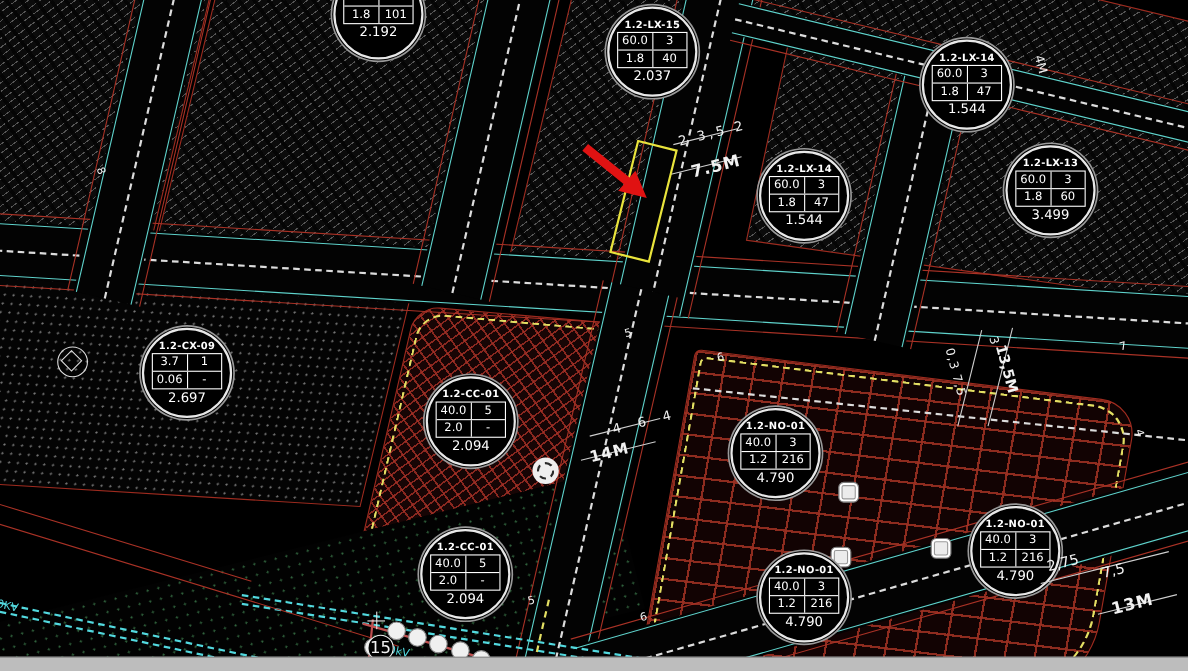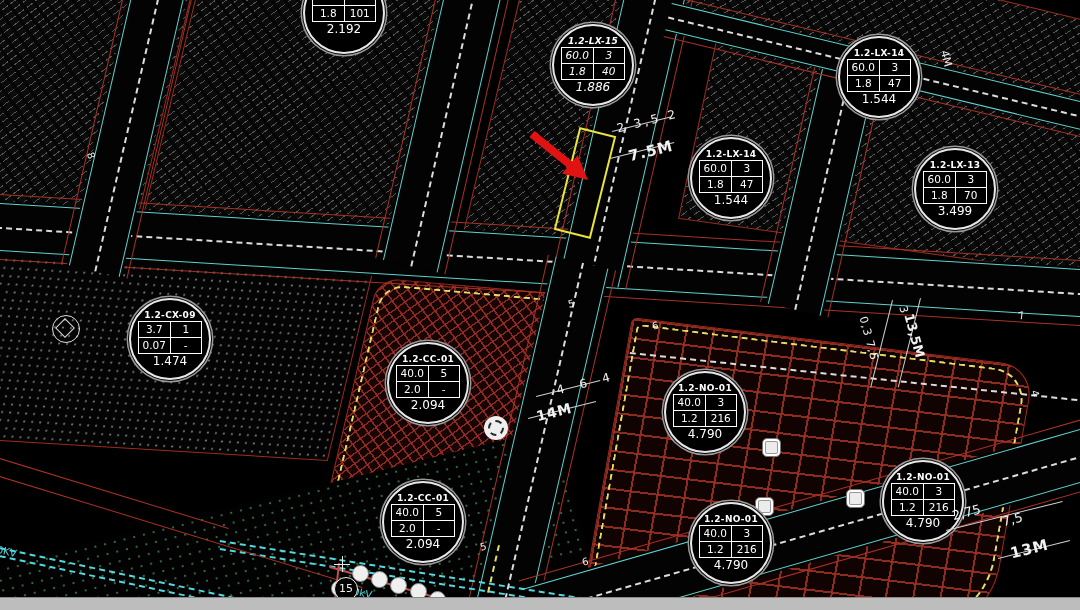--- a/index.html
+++ b/index.html
@@ -61,21 +61,21 @@
 
   
   .dim{position:absolute;color:#f2f2f2;z-index:35;white-space:nowrap;transform-origin:center;}
   .dimline{position:absolute;z-index:34;border-top:1px solid #cfcfcf;transform-origin:left top;}
   .dimline.vert{border-top:none;border-left:1px solid #cfcfcf;}
   .bush{position:absolute;width:15px;height:15px;border-radius:50%;background:#f0f0f0;
         border:1px solid #8a8a8a;z-index:22;}
   .manhole{position:absolute;width:17px;height:17px;border-radius:5px;background:#ececec;
            border:1px solid #777;box-shadow:inset 0 0 0 2px #fff, inset 0 0 0 3px #999;z-index:22;}
   .node-circle{position:absolute;width:22px;height:22px;border-radius:50%;border:1.5px solid #f0f0f0;
-               color:#f0f0f0;font-size:11px;line-height:22px;text-align:center;z-index:36;background:#000;}
+               color:#f0f0f0;font-size:15px;line-height:22px;text-align:center;z-index:36;background:#000;}
   .crosshair{position:absolute;width:16px;height:16px;z-index:22;}
   .crosshair::before{content:"";position:absolute;left:50%;top:0;bottom:0;border-left:1.5px solid #e8e8e8;}
   .crosshair::after{content:"";position:absolute;top:50%;left:0;right:0;border-top:1.5px solid #e8e8e8;}
   .tree-cx{position:absolute;width:26px;height:26px;border-radius:50%;border:1.5px solid #dedede;z-index:22;}
   .tree-cx b{position:absolute;left:5px;top:5px;width:12px;height:12px;border:1.5px solid #dedede;transform:rotate(45deg);}
   .tree-cc{position:absolute;width:24px;height:24px;border-radius:50%;background:#efefef;z-index:22;}
   .tree-cc b{position:absolute;inset:4px;border:2px dashed #2a2a2a;border-radius:50%;}
 
   .powertxt{position:absolute;color:#52d8de;font-size:10px;z-index:24;white-space:nowrap;transform-origin:left top;}
 
@@ -222,33 +222,33 @@
           <span class="b-c"></span>
           <span class="b-c"></span>
         </div>
       <div class="b-row b-row2">
           <span class="b-c">1.8</span>
           <span class="b-c">101</span>
         </div>
     </div>
     <div class="b-total">2.192</div>
   </div>
-    <div class="badge" style="left: 552px; top: 24px; font-style: italic;">
+    <div class="badge" style="left: 552px; top: 6px;">
     <div class="b-name">1.2-LX-15</div>
     <div class="b-box">
       <div class="b-row">
           <span class="b-c">60.0</span>
           <span class="b-c">3</span>
         </div>
       <div class="b-row b-row2">
           <span class="b-c">1.8</span>
           <span class="b-c">40</span>
         </div>
     </div>
-    <div class="b-total">1.886</div>
+    <div class="b-total">2.037</div>
   </div>
     <div class="badge" style="left: 838px; top: 36px;">
     <div class="b-name">1.2-LX-14</div>
     <div class="b-box">
       <div class="b-row">
           <span class="b-c">60.0</span>
           <span class="b-c">3</span>
         </div>
       <div class="b-row b-row2">
           <span class="b-c">1.8</span>
@@ -264,47 +264,47 @@
           <span class="b-c">60.0</span>
           <span class="b-c">3</span>
         </div>
       <div class="b-row b-row2">
           <span class="b-c">1.8</span>
           <span class="b-c">47</span>
         </div>
     </div>
     <div class="b-total">1.544</div>
   </div>
-    <div class="badge" style="left: 914px; top: 148px;">
+    <div class="badge" style="left: 914px; top: 132px;">
     <div class="b-name">1.2-LX-13</div>
     <div class="b-box">
       <div class="b-row">
           <span class="b-c">60.0</span>
           <span class="b-c">3</span>
         </div>
       <div class="b-row b-row2">
           <span class="b-c">1.8</span>
-          <span class="b-c">70</span>
+          <span class="b-c">60</span>
         </div>
     </div>
     <div class="b-total">3.499</div>
   </div>
     <div class="badge" style="left: 129px; top: 298px;">
     <div class="b-name">1.2-CX-09</div>
     <div class="b-box">
       <div class="b-row">
           <span class="b-c">3.7</span>
           <span class="b-c">1</span>
         </div>
       <div class="b-row b-row2">
-          <span class="b-c">0.07</span>
+          <span class="b-c">0.06</span>
           <span class="b-c">-</span>
         </div>
     </div>
-    <div class="b-total">1.474</div>
+    <div class="b-total">2.697</div>
   </div>
     <div class="badge" style="left: 387px; top: 342px;">
     <div class="b-name">1.2-CC-01</div>
     <div class="b-box">
       <div class="b-row">
           <span class="b-c">40.0</span>
           <span class="b-c">5</span>
         </div>
       <div class="b-row b-row2">
           <span class="b-c">2.0</span>

